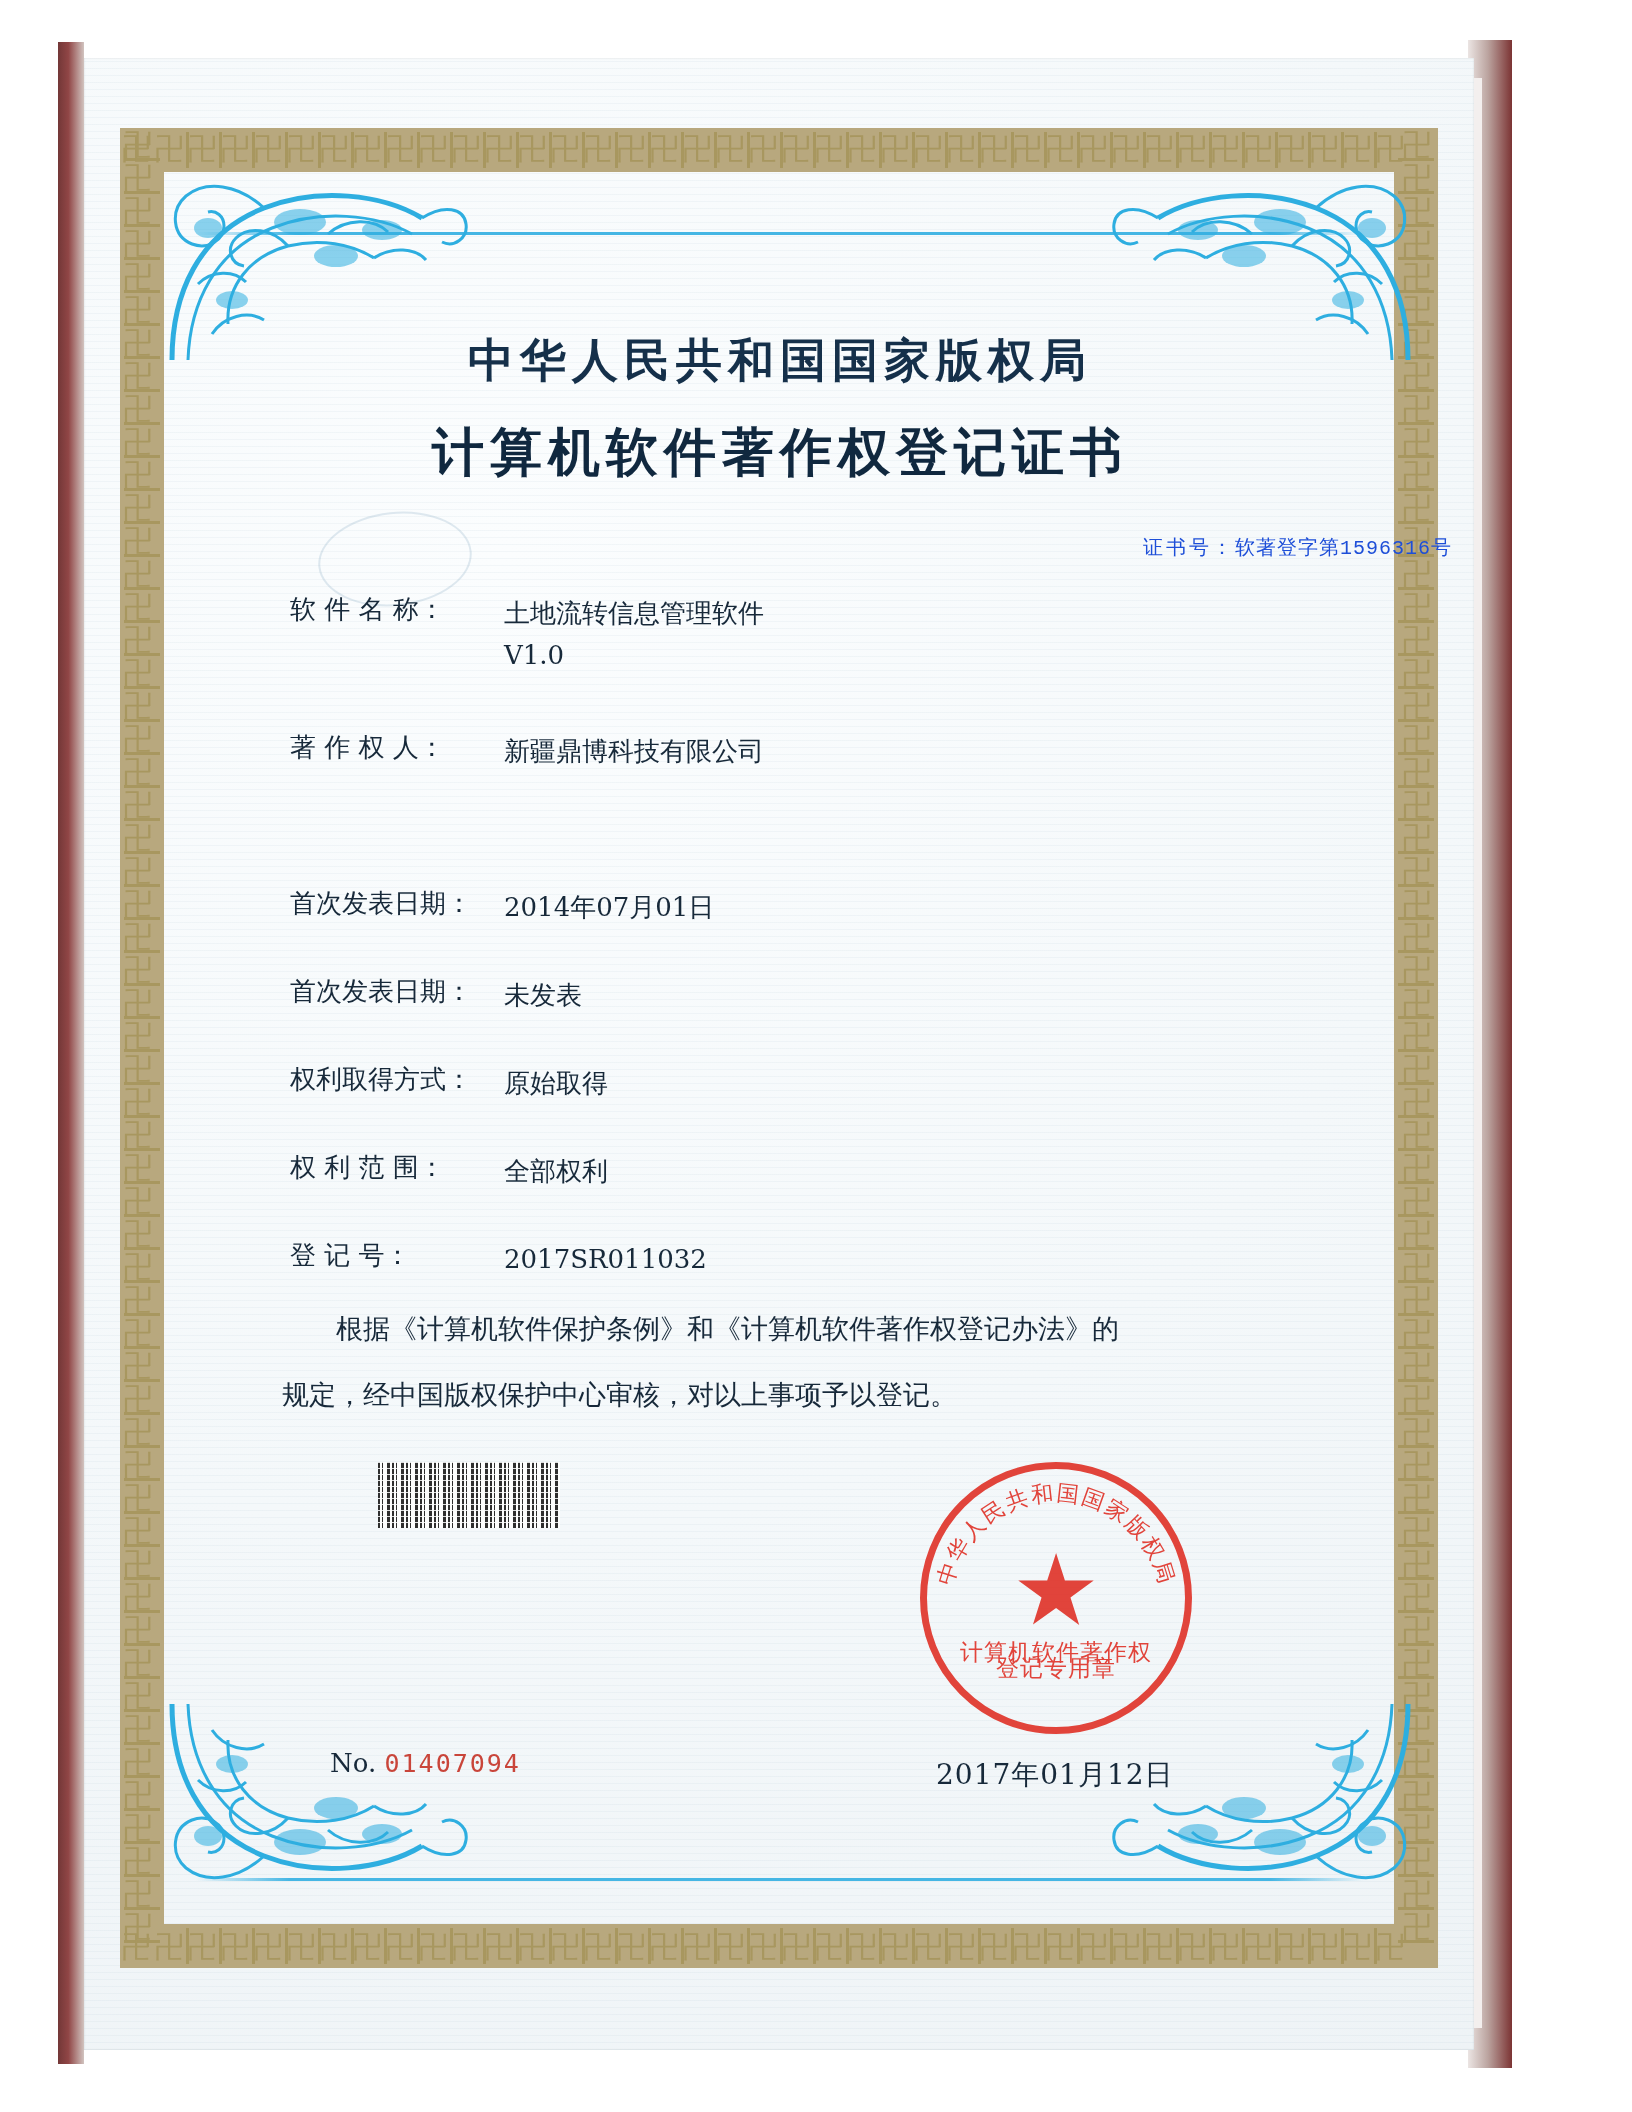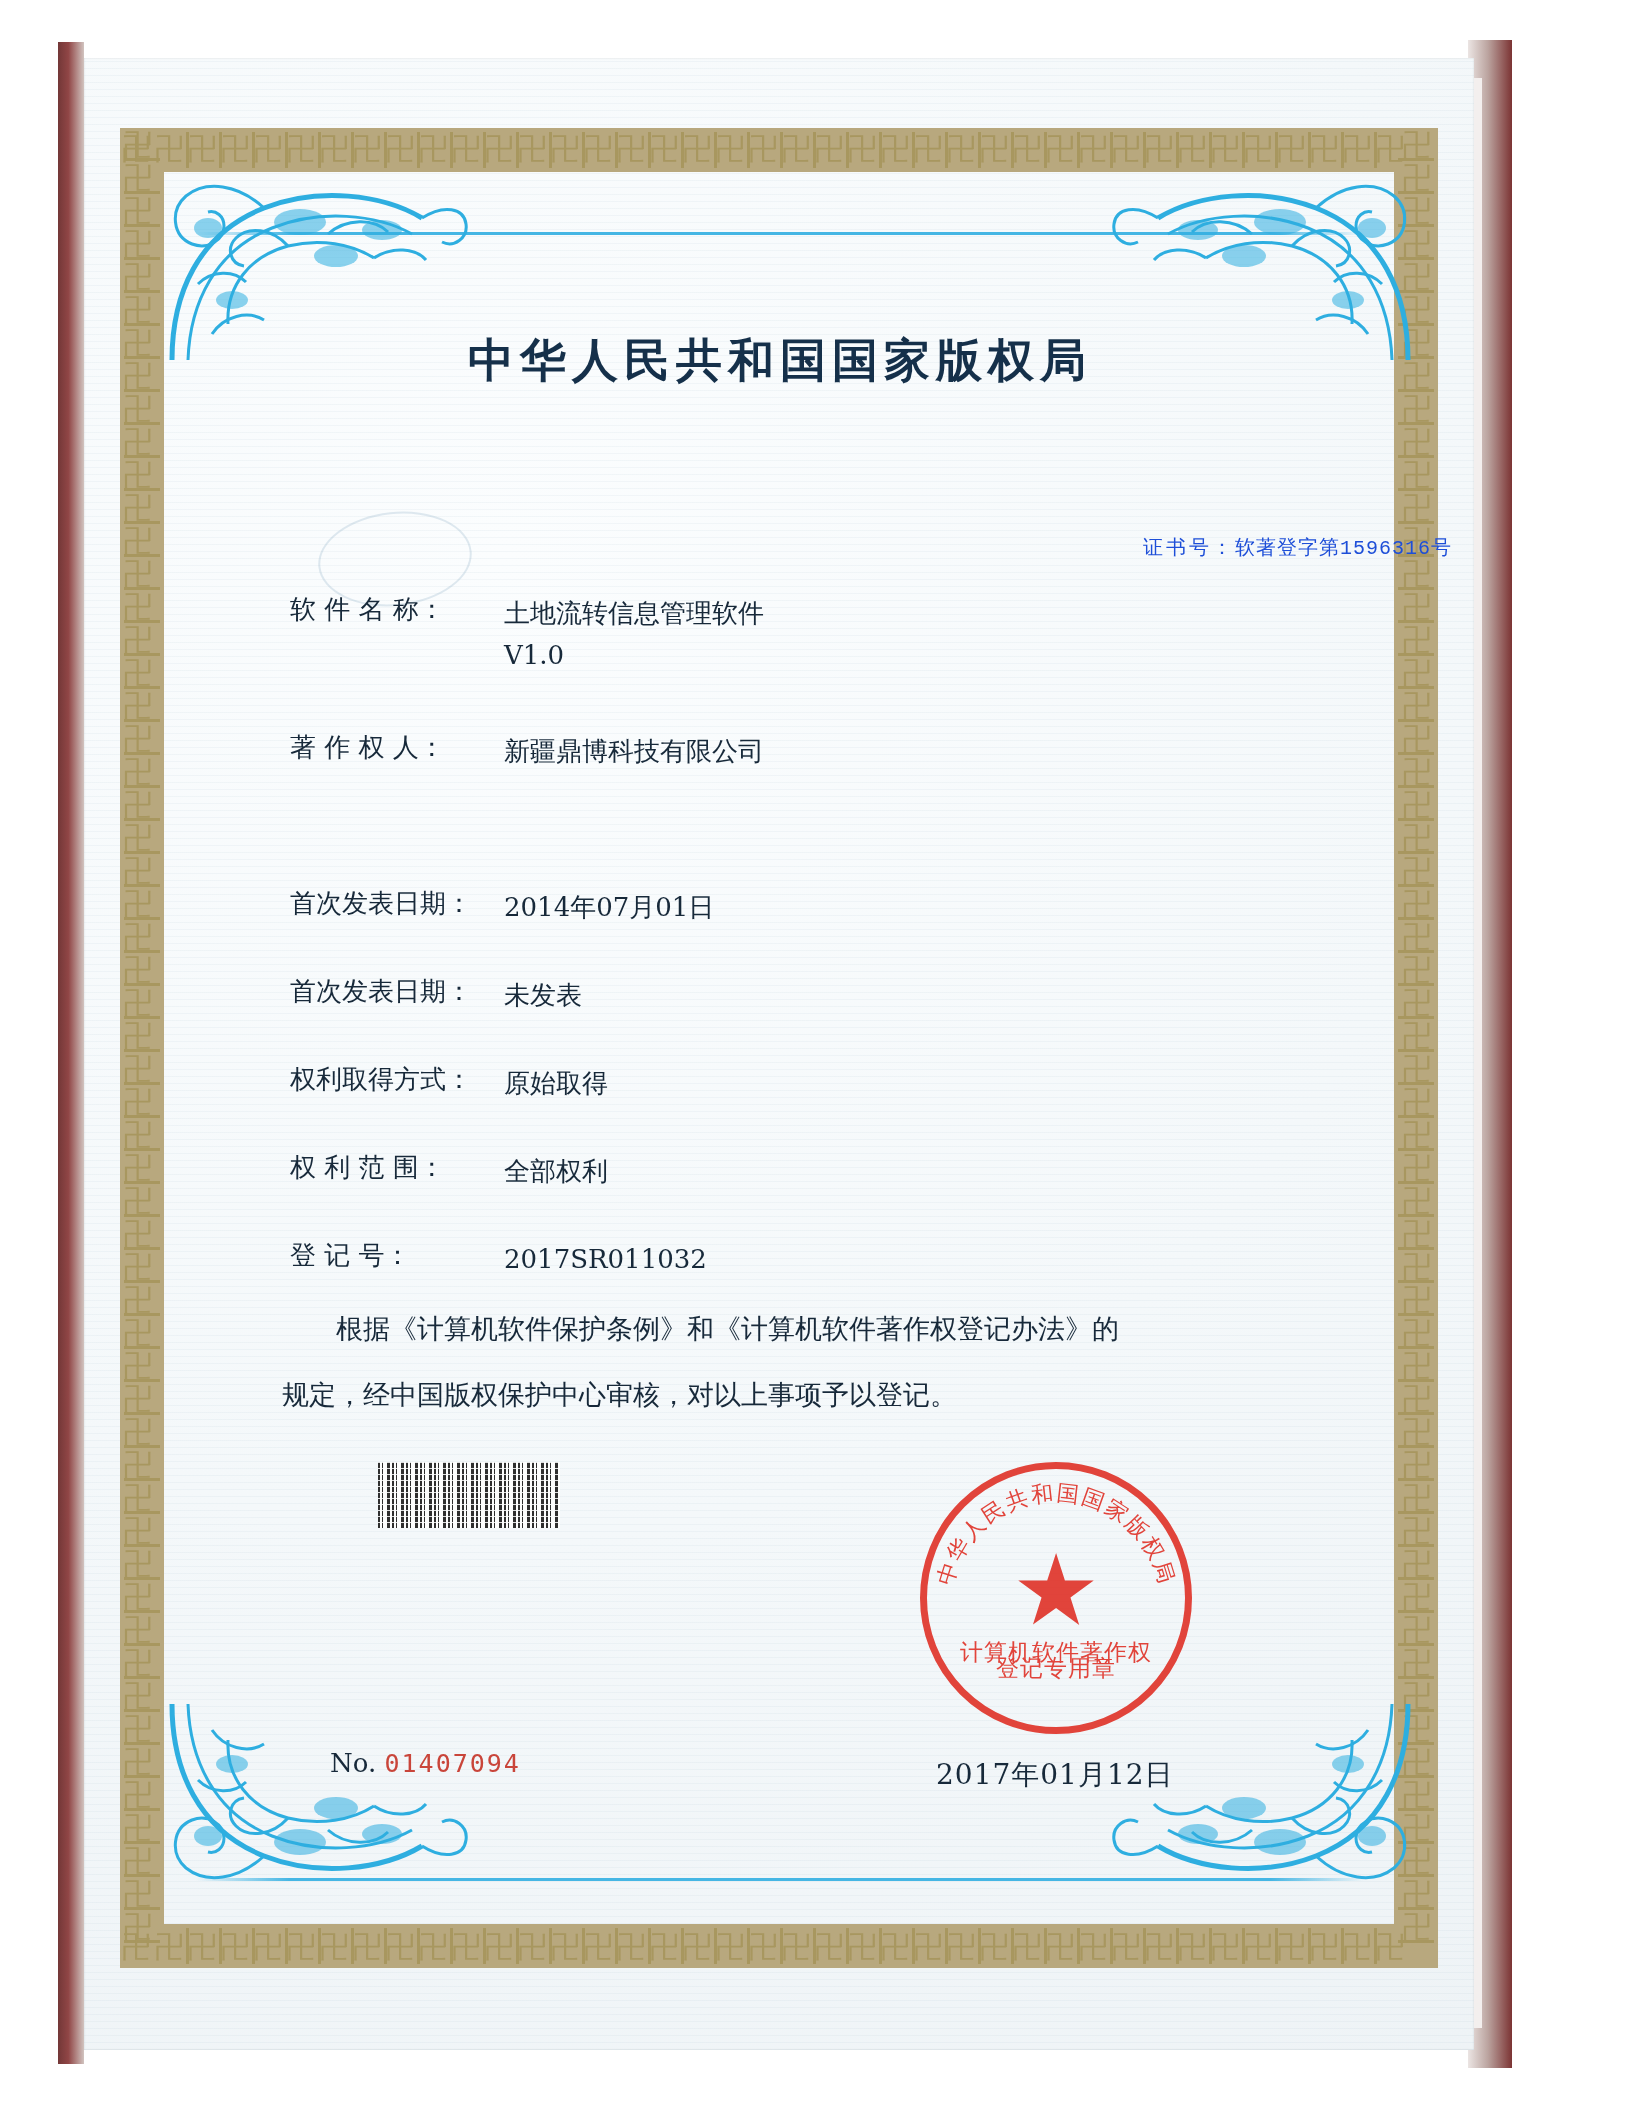--- a/index.html
+++ b/index.html
@@ -637,20 +637,21 @@
         <ellipse cx="64" cy="126" rx="16" ry="9"></ellipse>
         <ellipse cx="168" cy="82" rx="22" ry="11"></ellipse>
       </g>
     </svg>
   </div>
 
   <div class="wm-oval"></div>
 
   <div class="titles">
     <div class="title-1">中华人民共和国国家版权局</div>
+    <div class="title-2">计算机软件著作权登记证书</div>
   </div>
 
   <div class="cert-no">
     <span class="lbl">证书号：</span><span>软著登字第1596316号</span>
   </div>
 
   <div class="fields">
 
     <div class="frow">
       <div class="flabel sp0">软 件 名 称：</div>

